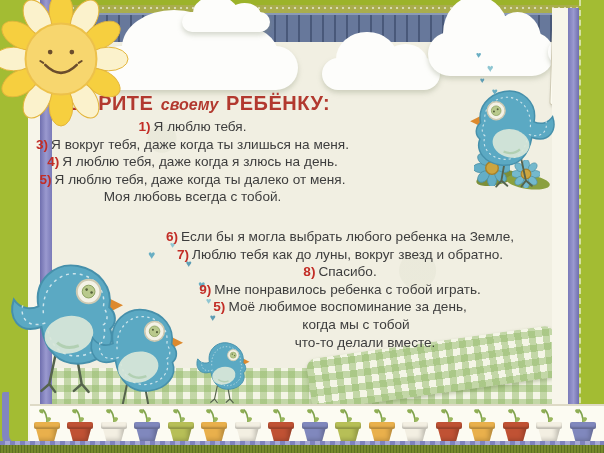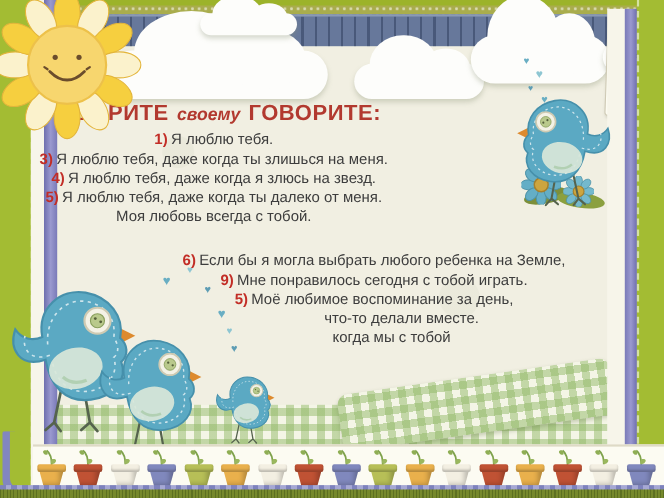--- a/index.html
+++ b/index.html
@@ -251,37 +251,39 @@
   <span class="heart" style="left:148px;top:248px;font-size:12px;">♥</span>
   <span class="heart" style="left:170px;top:240px;font-size:9px;color:#8ec6d2;">♥</span>
   <span class="heart" style="left:186px;top:258px;font-size:10px;color:#5e9db4;">♥</span>
   <span class="heart" style="left:198px;top:278px;font-size:12px;">♥</span>
   <span class="heart" style="left:206px;top:296px;font-size:9px;color:#8ec6d2;">♥</span>
   <span class="heart" style="left:210px;top:312px;font-size:10px;color:#5e9db4;">♥</span>
 
   <div class="poster-title">
     <span class="big">ГОВОРИТЕ</span>
     <span class="script">своему</span>
-    <span class="big">ГОВОРИТЕ:</span>
+    <span class="big">РЕБЁНКУ:</span>
   </div>
 
   <div class="list-left">
     <div class="line"><span class="num">1)</span><span>Я люблю тебя.</span></div>
-    <div class="line"><span class="num">3)</span><span>Я люблю тебя, даже когда ты злишься на меня.</span></div>
-    <div class="line"><span class="num">4)</span><span>Я люблю тебя, даже когда я злюсь на звезд.</span></div>
+    <div class="line"><span class="num">3)</span><span>Я вокруг тебя, даже когда ты злишься на меня.</span></div>
+    <div class="line"><span class="num">4)</span><span>Я люблю тебя, даже когда я злюсь на день.</span></div>
     <div class="line"><span class="num">5)</span><span>Я люблю тебя, даже когда ты далеко от меня.</span></div>
     <div class="line"><span>Моя любовь всегда с тобой.</span></div>
   </div>
 
   <div class="list-right">
     <div class="line"><span class="num">6)</span><span>Если бы я могла выбрать любого ребенка на Земле,</span></div>
-    <div class="line"><span class="num">9)</span><span>Мне понравилось сегодня с тобой играть.</span></div>
+    <div class="line"><span class="num">7)</span><span>Люблю тебя как до луны, вокруг звезд и обратно.</span></div>
+    <div class="line"><span class="num">8)</span><span>Спасибо.</span></div>
+    <div class="line"><span class="num">9)</span><span>Мне понравилось ребенка с тобой играть.</span></div>
     <div class="line"><span class="num">5)</span><span>Моё любимое воспоминание за день,</span></div>
+    <div class="line ind1"><span>когда мы с тобой</span></div>
     <div class="line ind2"><span>что-то делали вместе.</span></div>
-    <div class="line ind1"><span>когда мы с тобой</span></div>
   </div>
 
   <div class="pots-strip">
       <div class="pot">
         <div class="sprout">
           <span class="flower" style="color:#f8f5e6">✿</span>
           <svg class="stem" viewBox="0 0 20 20">
             <path d="M10 20 C10 12 9 8 5 5" fill="none" stroke="#7fa24c" stroke-width="1.8"></path>
             <path d="M5 5 c-4 -1 -5 2 -2 4 c3 1 4 0 2 -4 z" fill="#8fae54"></path>
             <path d="M10 14 c4 -1 6 1 3 4 c-3 2 -5 0 -3 -4 z" fill="#9ab75e"></path>

